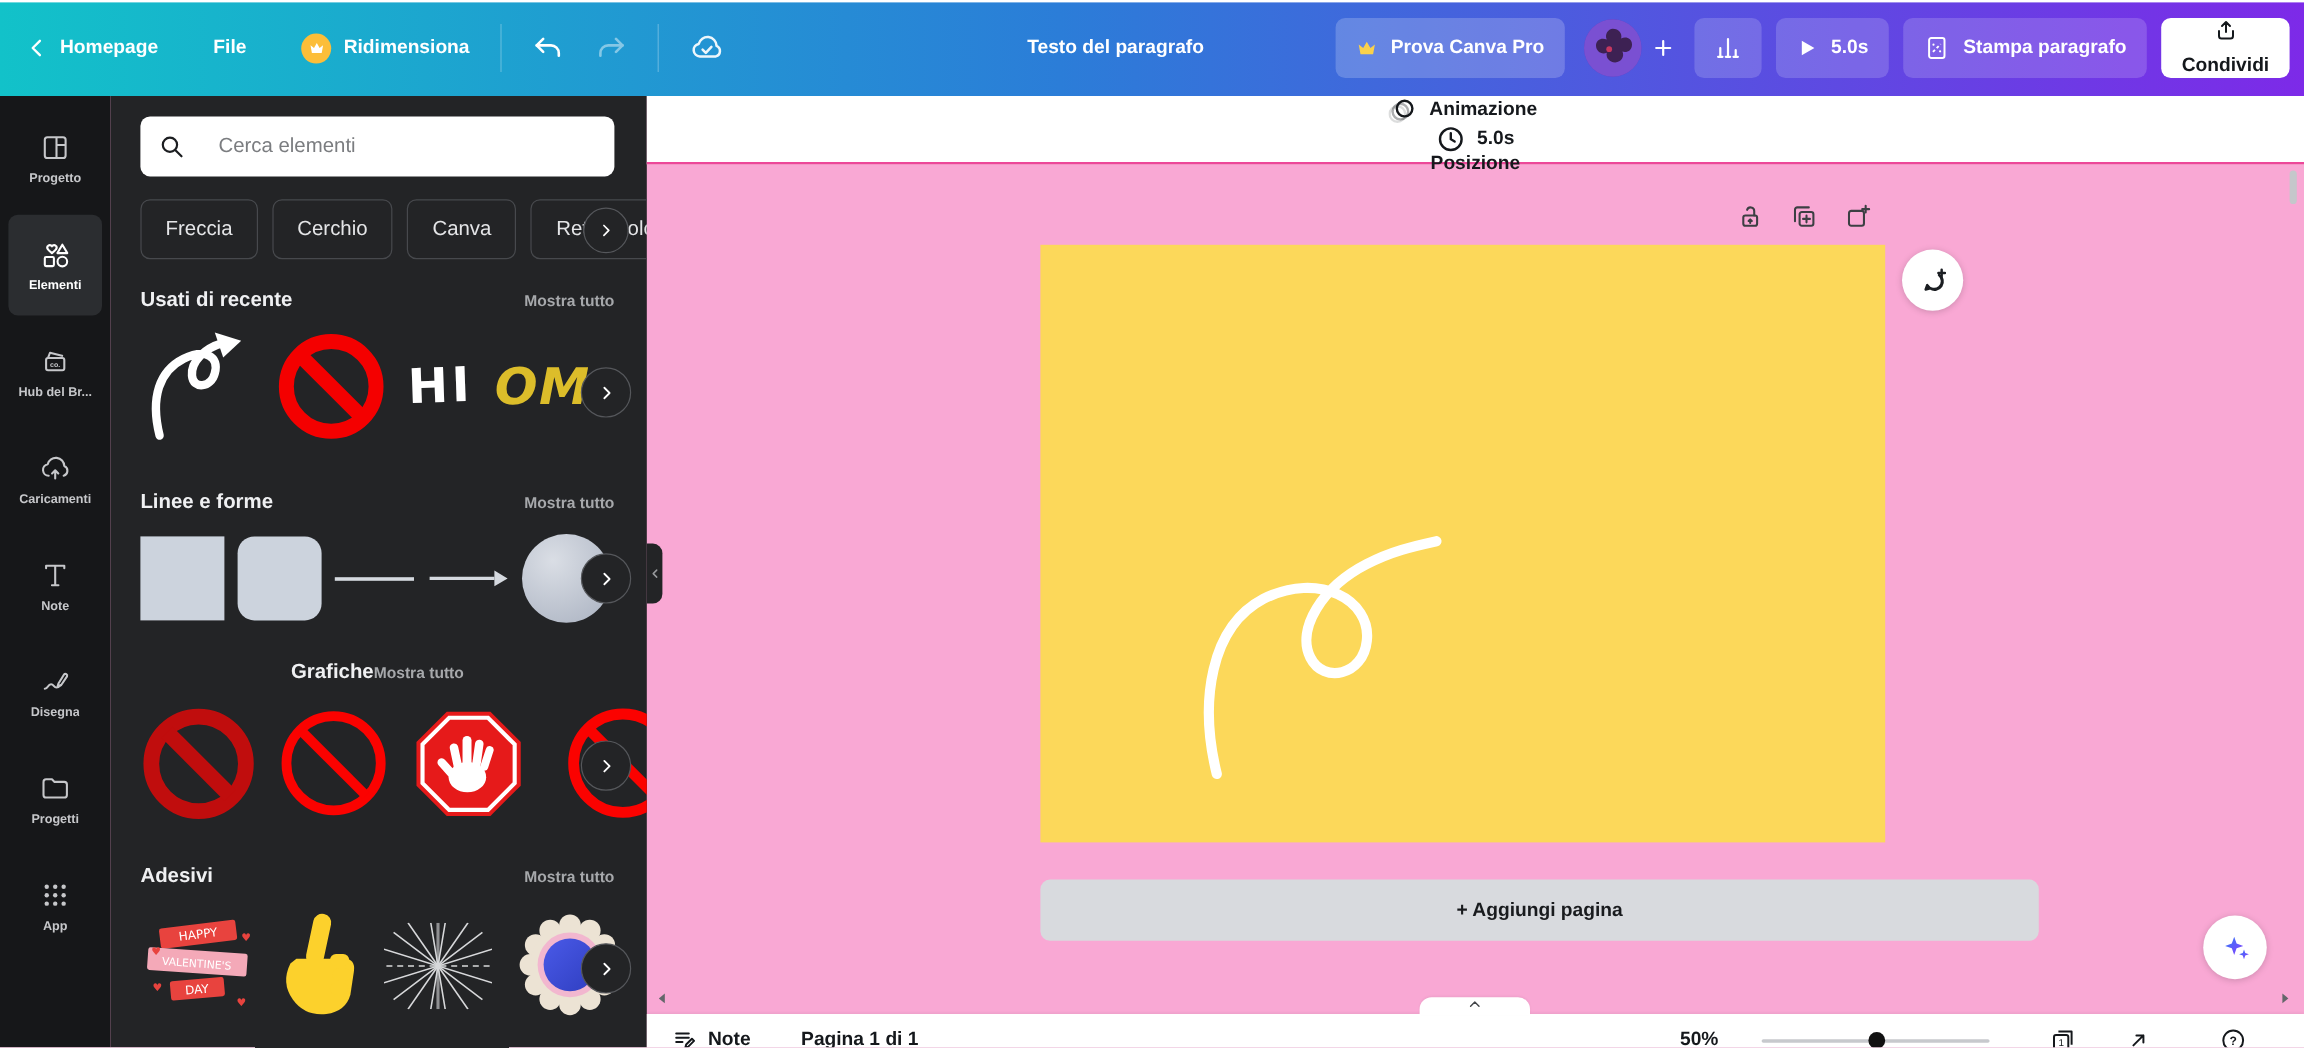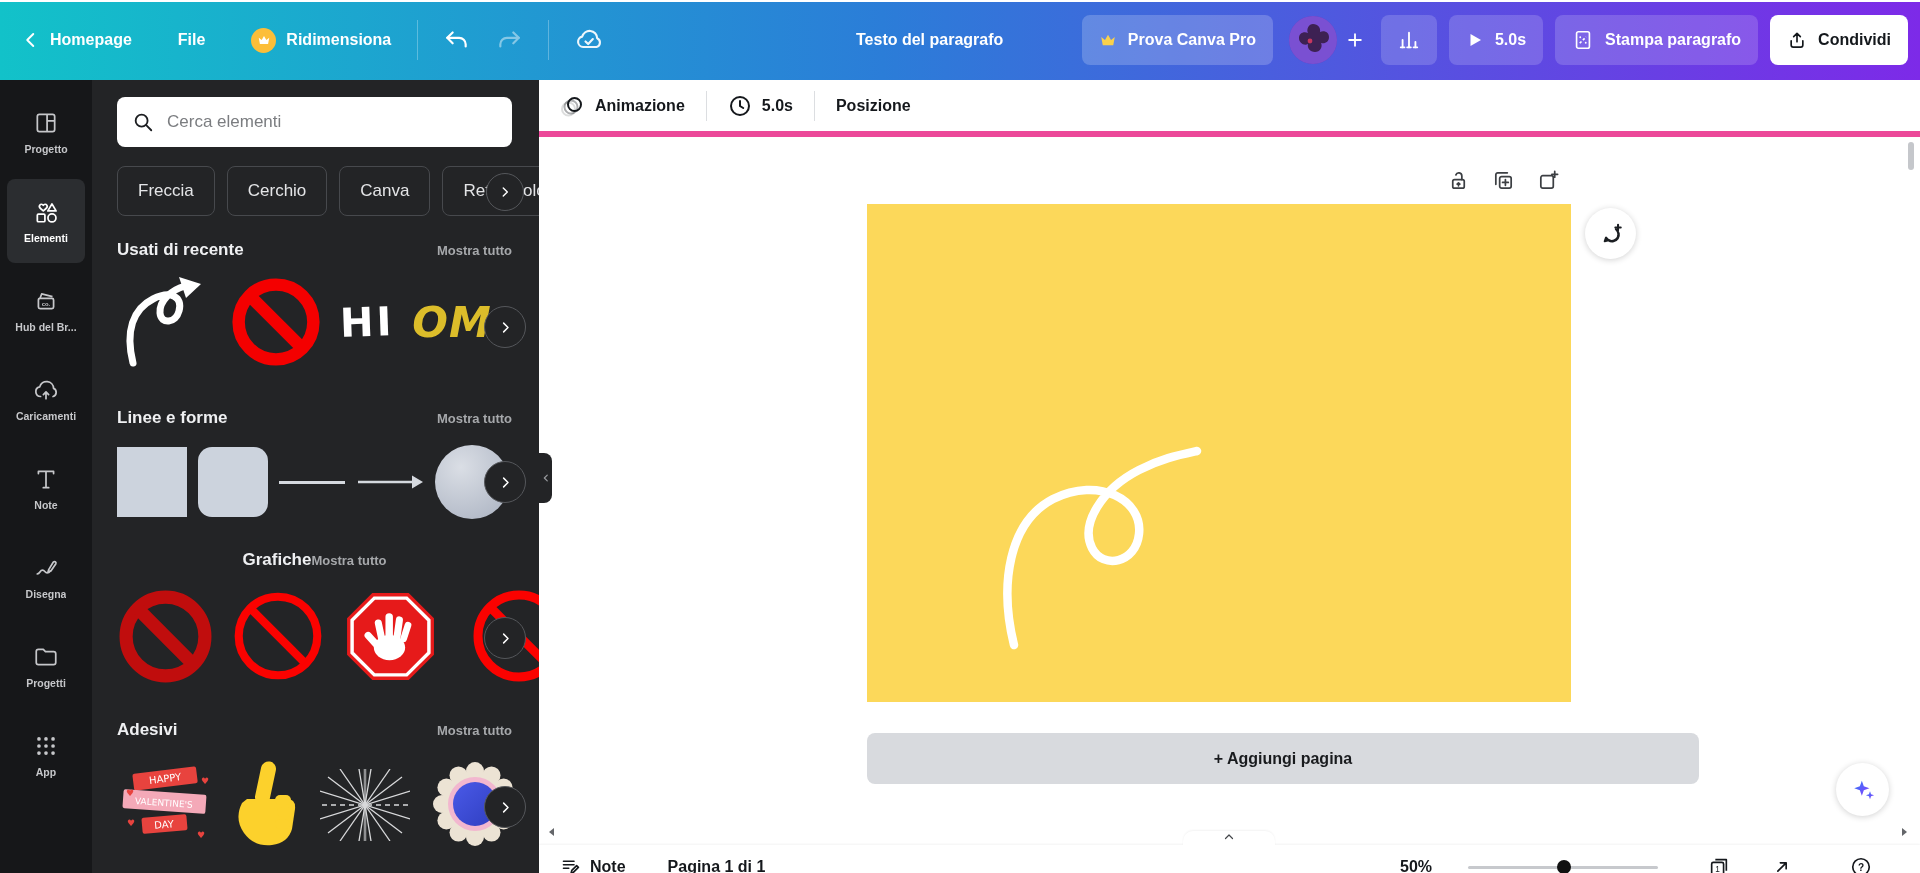--- a/index.html
+++ b/index.html
@@ -1,47 +1,47 @@
 <!DOCTYPE html>
 <html><head>
 <meta charset="utf-8">
 <style>
   html,body{margin:0;padding:0;background:#ebecef;}
   .app{position:relative;width:1920px;height:873px;overflow:hidden;
-       font-family:"Liberation Sans","DejaVu Sans",sans-serif;background:#ffffff;}
+       font-family:"Liberation Sans","DejaVu Sans",sans-serif;background:#f9a8d4;}
   svg{display:block}
   
   .topbar{position:absolute;top:0;left:0;right:0;height:80px;
     background:linear-gradient(90deg,#12c2c9 0%,#2b7dd8 46%,#7d2ae8 100%);
     display:flex;align-items:center;color:#fff;z-index:5;}
   .topstrip{position:absolute;top:0;left:0;right:0;height:2px;background:#fff;z-index:6;}
   .tb-left{display:flex;align-items:center;margin-left:22px;}
   .tb-item{display:flex;align-items:center;gap:10px;font-size:16px;font-weight:700;color:#fff;cursor:pointer;}
   .tb-gap{margin-left:46px;}
   .tb-sep{width:1px;height:40px;background:rgba(255,255,255,.28);margin:0 26px;}
   .crown-badge{width:25px;height:25px;border-radius:50%;background:#fcbe39;display:flex;align-items:center;justify-content:center;}
   .tb-title{position:absolute;left:856px;top:50%;transform:translateY(-50%);font-size:16px;font-weight:700;}
   .tb-right{position:absolute;right:12px;top:0;height:80px;display:flex;align-items:center;gap:12px;}
   .pill{height:50px;border-radius:8px;background:rgba(255,255,255,.17);display:flex;align-items:center;
         gap:11px;padding:0 17px;font-size:16px;font-weight:700;color:#fff;cursor:pointer;}
-  .pill.white{background:#fff;color:#14181c;}
+  .pill.white{background:#fff;color:#14181c;flex-direction:column;}
   .avatar-wrap{display:flex;align-items:center;gap:8px;padding:0 4px;}
   .avatar{width:48px;height:48px;border-radius:50%;background:#6d46c8;overflow:hidden;position:relative;}
   .dim{opacity:.45}
   
   .sidebar{position:absolute;top:80px;left:0;width:92px;bottom:0;background:#161719;
     display:flex;flex-direction:column;align-items:center;padding-top:10px;box-sizing:border-box;}
   .side-item{width:78px;height:84px;margin-bottom:5px;border-radius:8px;display:flex;flex-direction:column;
     align-items:center;justify-content:center;gap:7px;color:#c6c7ca;font-size:10.5px;font-weight:600;cursor:pointer;}
   .side-item.active{background:#2b2d30;color:#fff;}
   .side-label{white-space:nowrap;max-width:84px;overflow:hidden;}
   
   .panel{position:absolute;top:80px;left:92px;width:447px;bottom:0;background:#232426;overflow:hidden;}
   .search{position:absolute;left:25px;top:17px;width:395px;height:50px;background:#fff;border-radius:8px;
-    display:flex;align-items:center;gap:11px;padding:0 15px;box-sizing:border-box;}
+    display:flex;align-items:center;gap:26px;padding:0 15px;box-sizing:border-box;}
   .search input{border:none;outline:none;font-size:17px;color:#1c1e21;width:100%;
     font-family:"Liberation Sans","DejaVu Sans",sans-serif;}
   .search input::placeholder{color:#7b7d80;}
   .chips{position:absolute;left:25px;top:86px;display:flex;gap:12px;}
   .chip{height:48px;padding:0 20px;border:1px solid #47494d;border-radius:8px;color:#e4e5e7;
     font-size:17px;display:flex;align-items:center;background:transparent;cursor:pointer;white-space:nowrap;}
   .sec-head{position:absolute;left:25px;width:395px;display:flex;justify-content:space-between;align-items:center;}
   .sec-title{font-size:17px;font-weight:700;color:#eff0f2;}
   .show-all{font-size:13px;font-weight:600;color:#a6a8ab;cursor:pointer;}
   .row{position:absolute;left:25px;display:flex;align-items:center;}
@@ -54,21 +54,21 @@
   .thumb-circle{width:74px;height:74px;border-radius:50%;cursor:pointer;
     background:radial-gradient(circle at 35% 30%,#dadee5,#a9b1c0);}
   .hi-text{font-size:40px;font-weight:700;color:#fff;transform:rotate(-2deg);letter-spacing:3px;cursor:pointer;
     font-family:"DejaVu Sans",sans-serif;}
   .om-text{font-size:42px;font-weight:700;font-style:italic;color:#dcbd2a;letter-spacing:1px;cursor:pointer;
     font-family:"DejaVu Sans",sans-serif;}
   .collapse-tab{position:absolute;left:539px;top:453px;width:13px;height:50px;background:#232426;
     border-radius:0 8px 8px 0;display:flex;align-items:center;justify-content:center;color:#97999c;cursor:pointer;z-index:4;}
   
   .ctoolbar{position:absolute;left:539px;top:80px;right:0;height:57px;background:#fff;display:flex;
-    align-items:center;padding-left:22px;box-sizing:border-box;border-bottom:6px solid #ec4899;z-index:2;}
+    align-items:center;box-sizing:border-box;border-bottom:2px solid #ec4899;z-index:2;flex-direction:column;}
   .ct-item{display:flex;align-items:center;gap:10px;padding:0 21px;height:100%;font-size:16px;
     font-weight:600;color:#15181c;cursor:pointer;}
   .ct-item:first-child{padding-left:0;}
   .ct-sep{width:1px;height:30px;background:#dcdee1;}
   
   .page-controls{position:absolute;top:169px;left:1447px;display:flex;gap:22px;color:#3c3f43;}
   .page-controls .pc{cursor:pointer;}
   .page{position:absolute;left:867px;top:204px;width:704px;height:498px;background:#fcd85a;cursor:pointer;}
   .add-page{position:absolute;left:867px;top:733px;width:832px;height:51px;background:#d8dade;border-radius:8px;
     display:flex;align-items:center;justify-content:center;font-size:16px;font-weight:700;color:#191b1e;cursor:pointer;}

